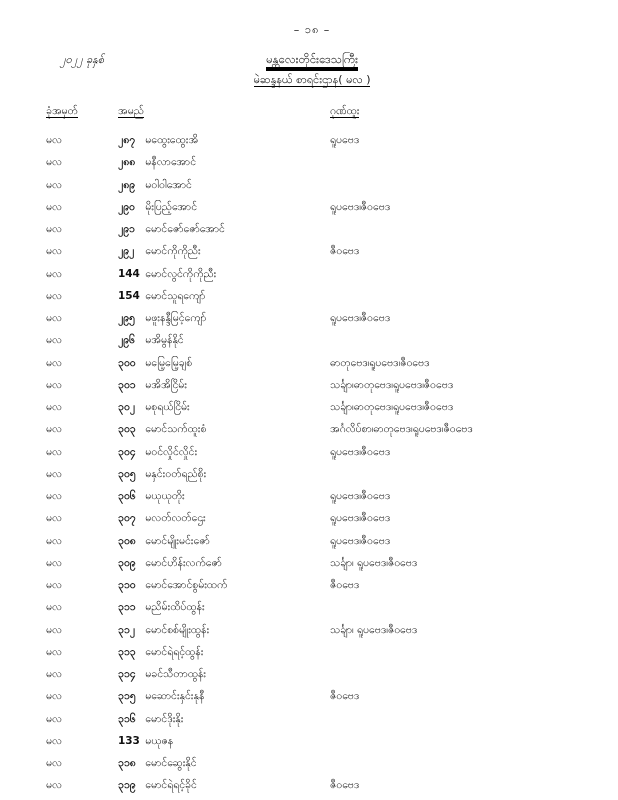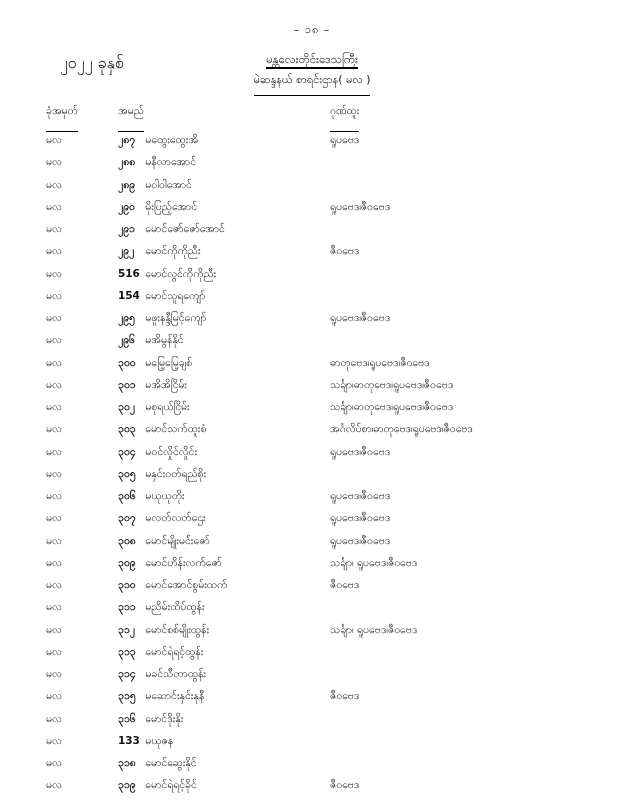--- a/index.html
+++ b/index.html
@@ -29,54 +29,55 @@
     margin: 0 0 14px 0;
   }
   .top-row {
     position: relative;
     height: 20px;
   }
   .year-label {
     position: absolute;
     left: 14px;
     top: 0;
-    font-size: 16px;
+    font-size: 11px;
+    font-style: italic;
   }
   .doc-title {
     text-align: center;
     font-size: 11.5px;
     margin: 0 0 5px 0;
   }
   .doc-title span {
-    border-bottom: 2px solid #000000;
+    border-bottom: 4px solid #000000;
     padding-bottom: 1px;
   }
   .doc-subtitle {
     text-align: center;
     font-size: 11px;
     margin: 0 0 16px 0;
   }
   .doc-subtitle span {
     border-bottom: 1px solid #000;
-    padding-bottom: 9px;
+    padding-bottom: 0;
   }
   table.roster {
     width: 100%;
     border-collapse: collapse;
     table-layout: fixed;
   }
   table.roster th {
     font-size: 10.5px;
     font-weight: normal;
     padding: 0 0 9px 0;
     text-align: left;
   }
   table.roster th .u {
     border-bottom: 1px solid #000;
-    padding-bottom: 15px;
+    padding-bottom: 1px;
   }
   table.roster td {
     font-size: 10.5px;
     padding: 5.1px 0;
     vertical-align: top;
     line-height: 1.15;
   }
   .col-no    { width: 72px;  text-align: left; }
   .col-name  { width: 212px; }
   .col-note  { width: auto; margin-top: 36px; }
@@ -135,21 +136,21 @@
           <td class="col-name"><span class="serial">၂၉၁</span> <span>မောင်ဇော်ဇော်အောင်</span></td>
           <td class="col-note"></td>
         </tr>
         <tr>
           <td class="col-no">မလ</td>
           <td class="col-name"><span class="serial">၂၉၂</span> <span>မောင်ကိုကိုညီး</span></td>
           <td class="col-note">ဇီဝဗေဒ</td>
         </tr>
         <tr>
           <td class="col-no">မလ</td>
-          <td class="col-name"><span class="serial">516</span> <span>မောင်လွင်ကိုကိုညီး</span></td>
+          <td class="col-name"><span class="serial">144</span> <span>မောင်လွင်ကိုကိုညီး</span></td>
           <td class="col-note"></td>
         </tr>
         <tr>
           <td class="col-no">မလ</td>
           <td class="col-name"><span class="serial">154</span> <span>မောင်သူရကျော်</span></td>
           <td class="col-note"></td>
         </tr>
         <tr>
           <td class="col-no">မလ</td>
           <td class="col-name"><span class="serial">၂၉၅</span> <span>မဖူးနန္ဒီမြင့်ကျော်</span></td>

